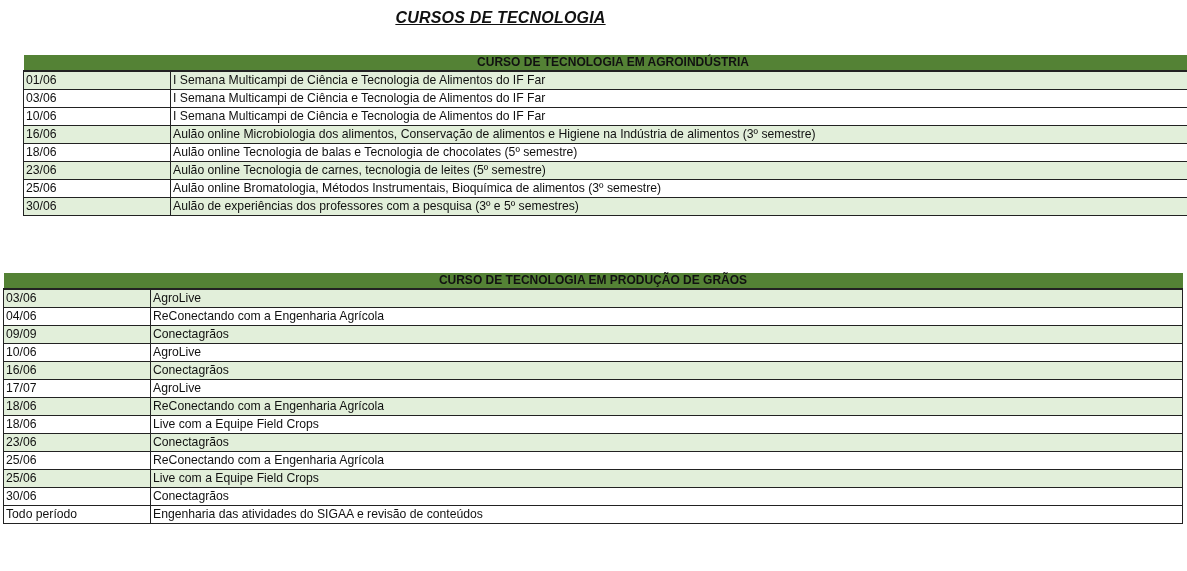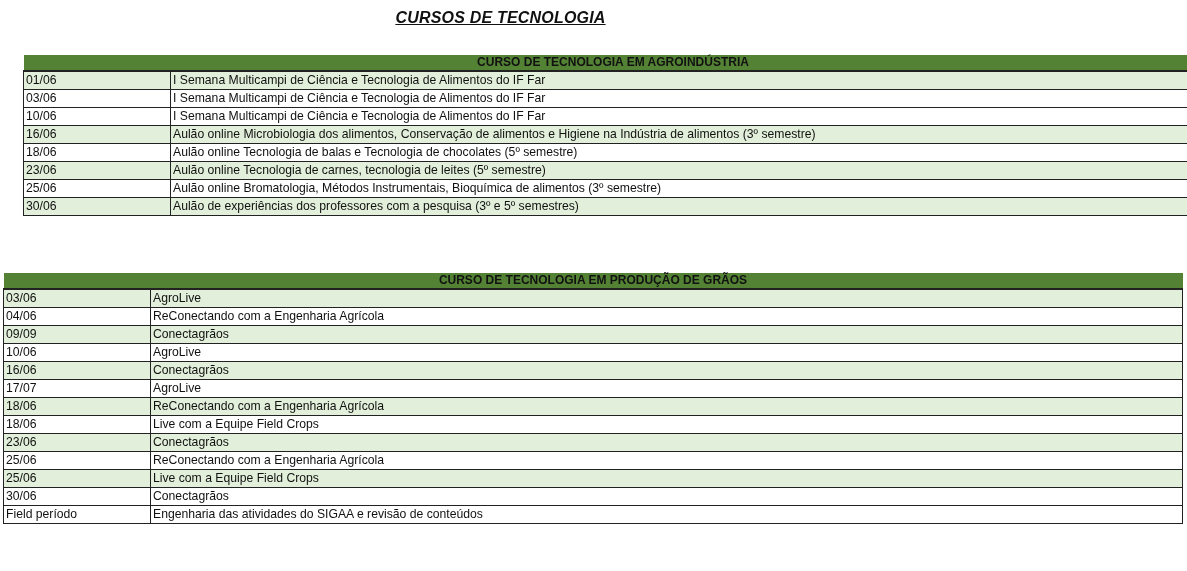--- a/index.html
+++ b/index.html
@@ -138,17 +138,17 @@
       </tr>
       <tr class="shade">
         <td>25/06</td>
         <td>Live com a Equipe Field Crops</td>
       </tr>
       <tr class="plain">
         <td>30/06</td>
         <td>Conectagrãos</td>
       </tr>
       <tr class="plain">
-        <td>Field período</td>
+        <td>Todo período</td>
         <td>Engenharia das atividades do SIGAA e revisão de conteúdos</td>
       </tr>
     </tbody>
 </table>
 
 </body></html>

